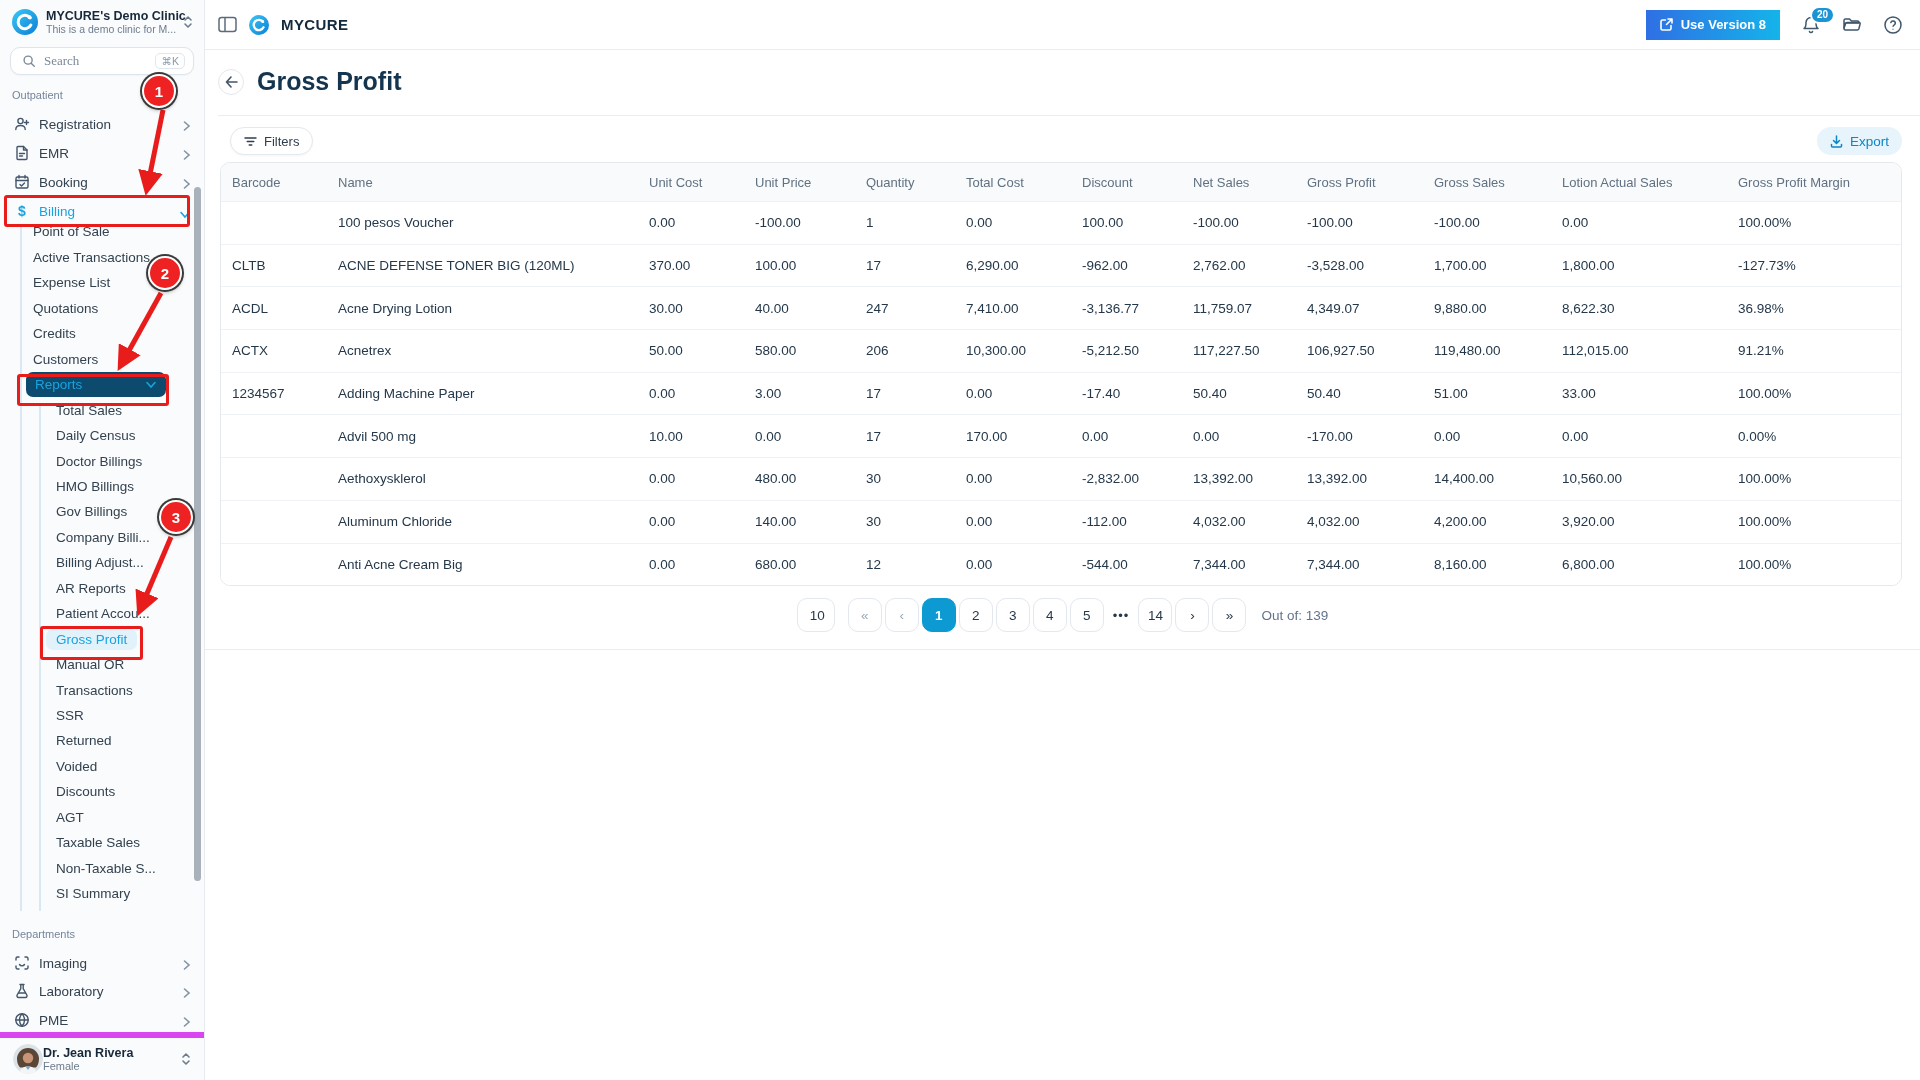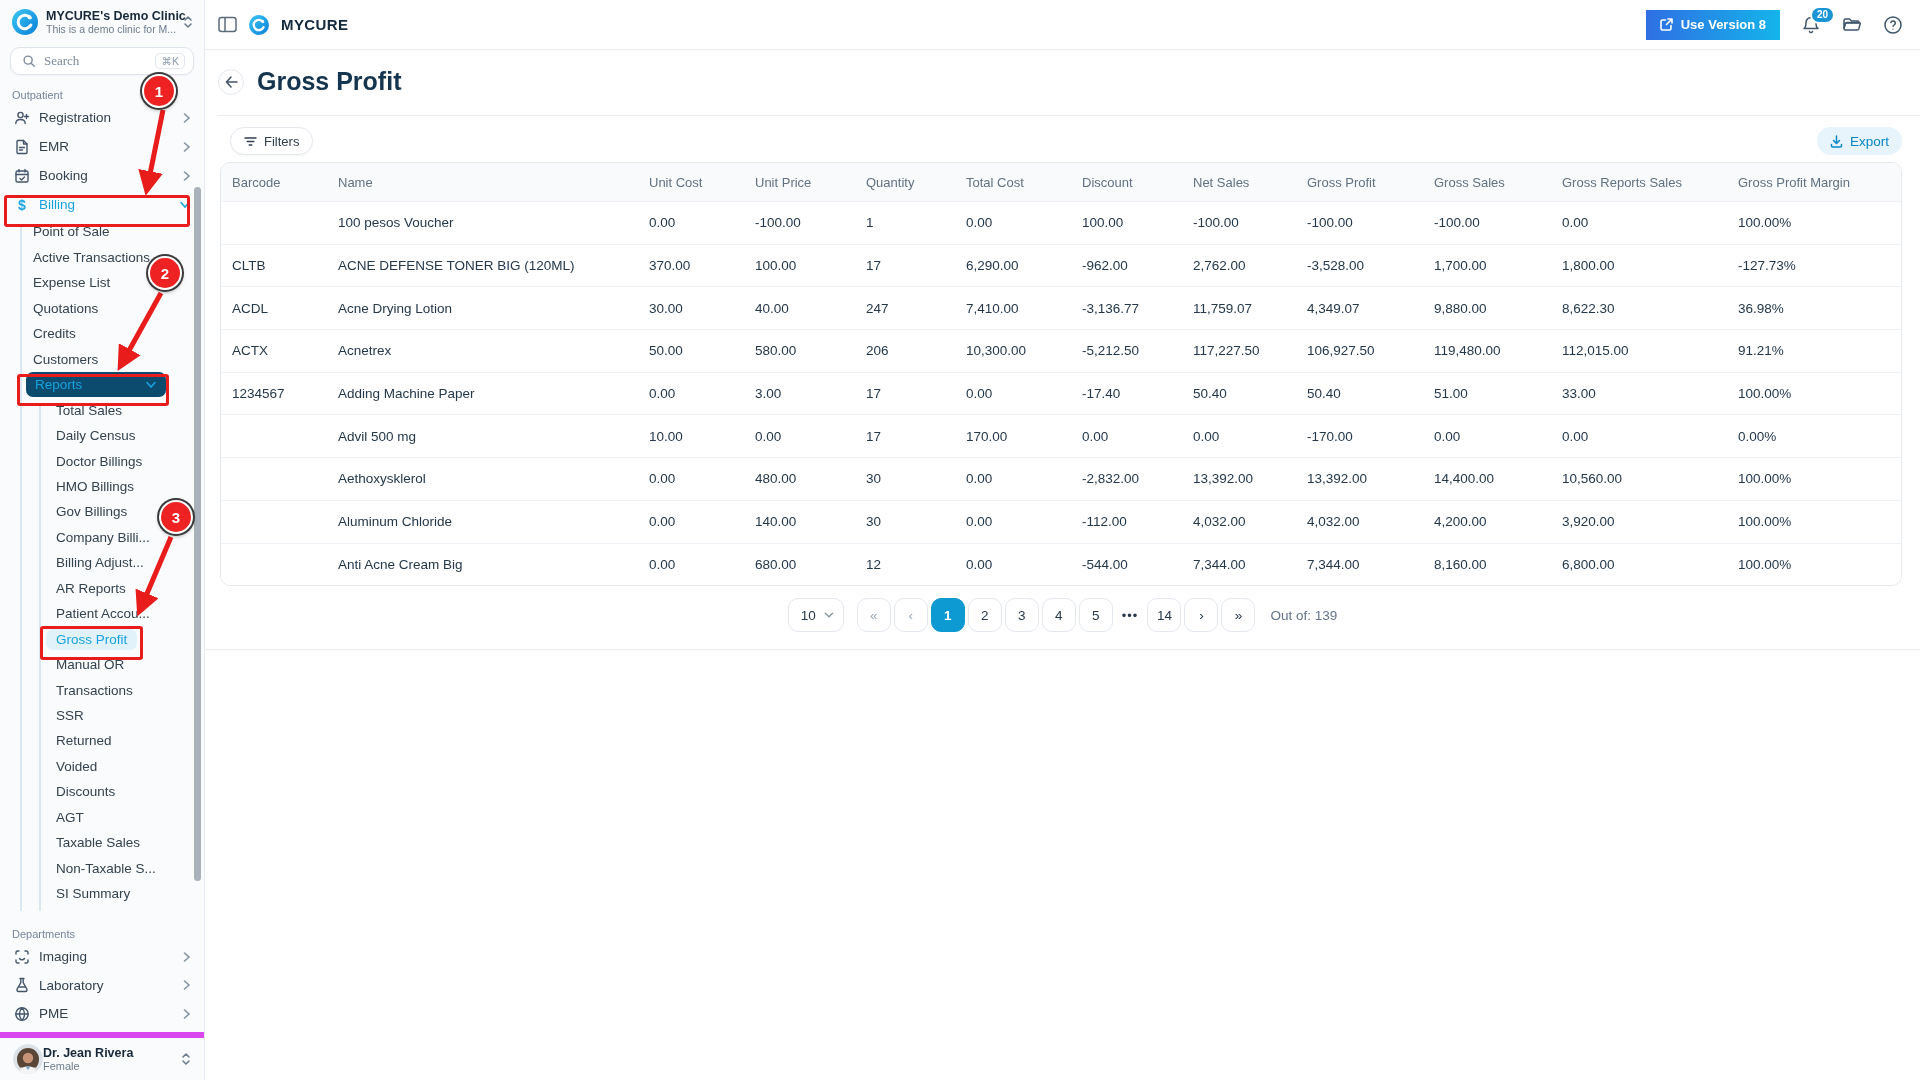--- a/index.html
+++ b/index.html
@@ -19,21 +19,21 @@
   .search-box { margin:6px 10px 0 10px; height:28px; background:#fff; border:1px solid #dde4ec;
     border-radius:10px; display:flex; align-items:center; padding:0 8px 0 10px; gap:7px;
     box-shadow:0 1px 2px rgba(30,50,70,.04); }
   .search-box input { border:none; outline:none; flex:1; font-size:13px; color:#33424f;
     font-family:Liberation Serif, serif; background:transparent; min-width:0; }
   .search-box input::placeholder { color:#7b8a99; }
   .kbd { font-size:10.5px; color:#8a98a8; border:1px solid #e0e7ee; border-radius:5px;
     padding:1px 5px; background:#fff; white-space:nowrap; }
 
   .section-label { margin:14px 0 2px 12px; font-size:11px; color:#75859a; font-weight:500; }
-  .side-item { height:29px; display:flex; align-items:center; gap:9px; padding:0 13px 0 14px;
+  .side-item { height:29px; display:flex; align-items:flex-end; gap:9px; padding:0 13px 0 14px;
     font-size:13.5px; color:#33424f; cursor:pointer; }
   .side-item .lbl { flex:1; }
   .side-item .chev { color:#8494a3; }
   .side-item.active-blue { color:#18a3e0; }
   .side-item.active-blue .chev { color:#18a3e0; }
   .icon16 { width:16px; height:16px; flex:0 0 16px; color:#44566b; }
   .active-blue .icon16 { color:#18a3e0; }
   .dollar { font-size:14px; font-weight:bold; width:16px; text-align:center; }
 
   .sub1-item { height:25.5px; display:flex; align-items:center; padding-left:33px;
@@ -98,21 +98,21 @@
     display:flex; align-items:center; gap:7px; font-size:13.5px; color:#0a87c7; cursor:pointer; font-family:inherit; }
 
   .table-wrap { margin:7px 18px 0 15px; border:1px solid #e4e9ee; border-radius:10px; overflow:hidden; }
   .tr { display:grid; grid-template-columns:106px 311px 106px 111px 100px 116px 111px 114px 127px 128px 176px 1fr; }
   .thead { background:#f8fafc; height:38px; }
   .thead .td { font-size:13px; color:#607181; font-weight:500; }
   .tbody .tr { height:42.7px; border-top:1px solid #eef1f5; background:#fff; }
   .td { display:flex; align-items:center; padding-left:11px; font-size:13.5px; color:#24384a; white-space:nowrap; }
 
   .pagination { margin-top:12px; display:flex; align-items:center; justify-content:center; gap:3px; }
-  .pg-select { width:56px; height:34px; border:1px solid #e3e8ee; border-radius:10px; background:#fff;
+  .pg-select { width:38px; height:34px; border:1px solid #e3e8ee; border-radius:10px; background:#fff;
     display:flex; align-items:center; padding:0 9px 0 12px; gap:8px; font-size:13.5px; color:#27384a;
     cursor:pointer; margin-right:10px; }
   .pg-select .chev { margin-left:auto; color:#8494a3; }
   .pg-btn { min-width:34px; height:34px; border:1px solid #e3e8ee; border-radius:10px; background:#fff;
     display:flex; align-items:center; justify-content:center; font-size:13.5px; color:#27384a;
     cursor:pointer; font-family:inherit; }
   .pg-btn.muted { color:#9aa7b4; }
   .pg-btn.active { background:#0d9ad2; border-color:#0d9ad2; color:#fff; font-weight:bold; }
   .pg-dots { padding:0 6px; color:#27384a; font-size:13px; letter-spacing:1px; }
   .pg-outof { margin-left:12px; font-size:13.5px; color:#64748b; }
@@ -457,21 +457,21 @@
       <div class="td">Barcode</div>
       <div class="td">Name</div>
       <div class="td">Unit Cost</div>
       <div class="td">Unit Price</div>
       <div class="td">Quantity</div>
       <div class="td">Total Cost</div>
       <div class="td">Discount</div>
       <div class="td">Net Sales</div>
       <div class="td">Gross Profit</div>
       <div class="td">Gross Sales</div>
-      <div class="td">Gross Reports Sales</div>
+      <div class="td">Lotion Actual Sales</div>
       <div class="td">Gross Profit Margin</div>
     </div>
     <div class="tbody">
 
         <div class="tr">
           <div class="td"></div>
           <div class="td">100 pesos Voucher</div>
           <div class="td">0.00</div>
           <div class="td">-100.00</div>
           <div class="td">1</div>

